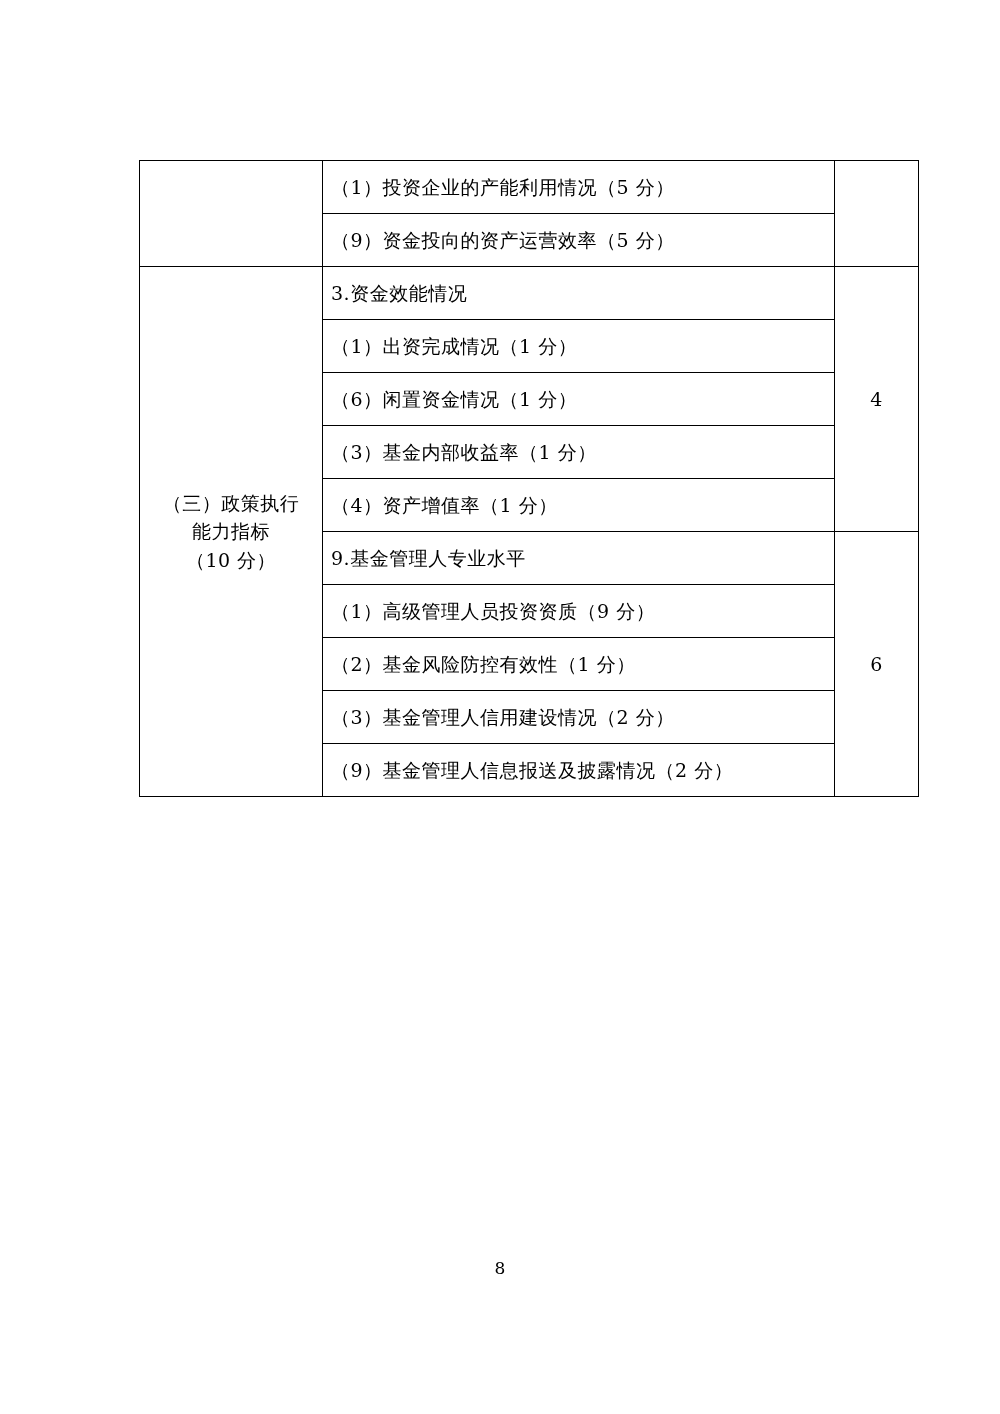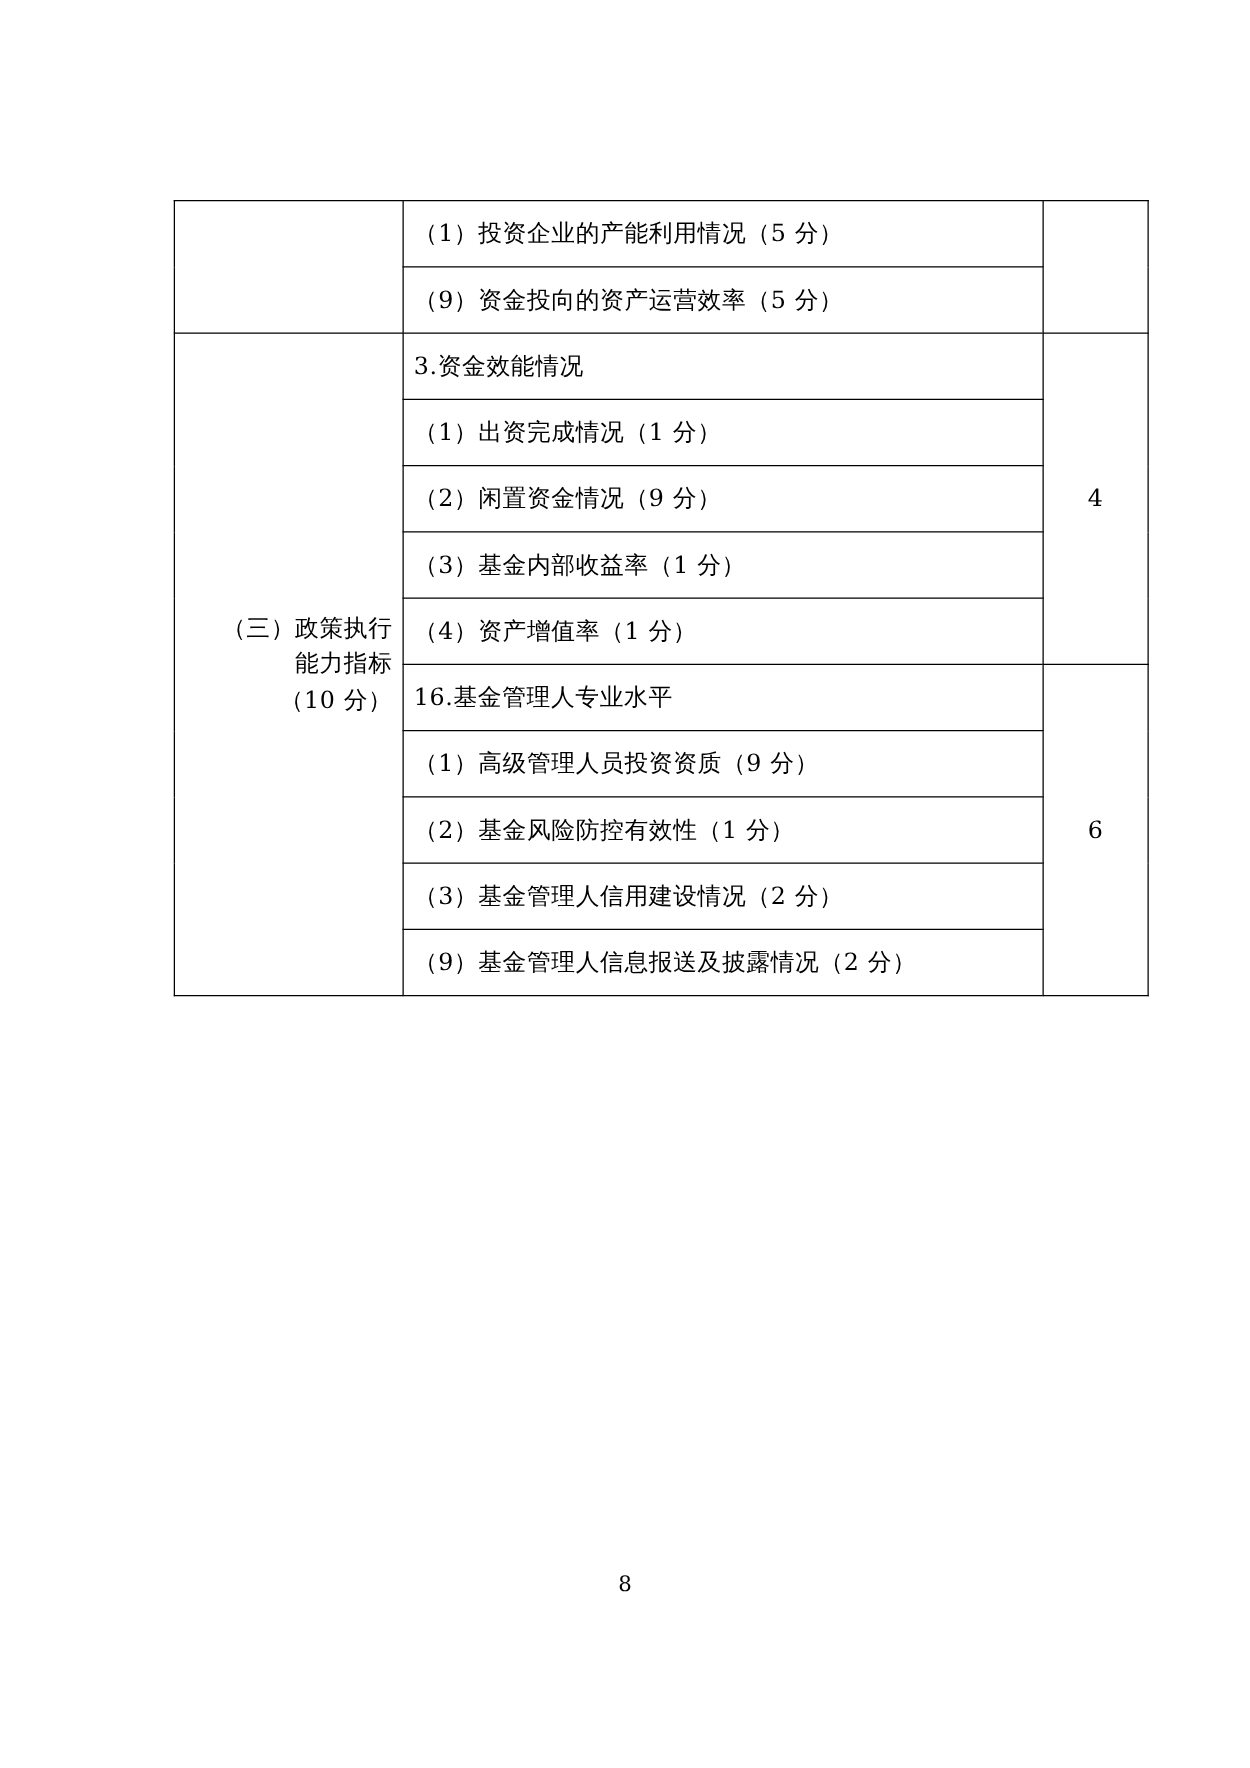--- a/index.html
+++ b/index.html
@@ -34,21 +34,21 @@
   table.assess td {
     border: 1px solid #000000;
     padding: 6px 8px;
     font-size: 19px;
     line-height: 1.5;
     vertical-align: middle;
     letter-spacing: 0.5px;
   }
   td.col-cat {
     width: 166px;
-    text-align: right;
+    text-align: center;
     font-size: 19px;
     line-height: 1.75;
   }
   td.col-item {
     width: 495px;
     text-align: left;
     padding-left: 24px;
     height: 40px;
   }
   td.col-score {
@@ -96,33 +96,33 @@
           </td>
           <td class="col-item">3.资金效能情况</td>
           <td class="col-score" rowspan="5">4</td>
         </tr>
 
         <tr>
           <td class="col-item indent">（1）出资完成情况（1 分）</td>
         </tr>
 
         <tr>
-          <td class="col-item indent">（2）闲置资金情况（9 分）</td>
+          <td class="col-item indent">（6）闲置资金情况（1 分）</td>
         </tr>
 
         <tr>
           <td class="col-item indent">（3）基金内部收益率（1 分）</td>
         </tr>
 
         <tr>
           <td class="col-item indent">（4）资产增值率（1 分）</td>
         </tr>
 
         <tr>
-          <td class="col-item">16.基金管理人专业水平</td>
+          <td class="col-item">9.基金管理人专业水平</td>
           <td class="col-score" rowspan="5">6</td>
         </tr>
 
         <tr>
           <td class="col-item indent">（1）高级管理人员投资资质（9 分）</td>
         </tr>
 
         <tr>
           <td class="col-item indent">（2）基金风险防控有效性（1 分）</td>
         </tr>

